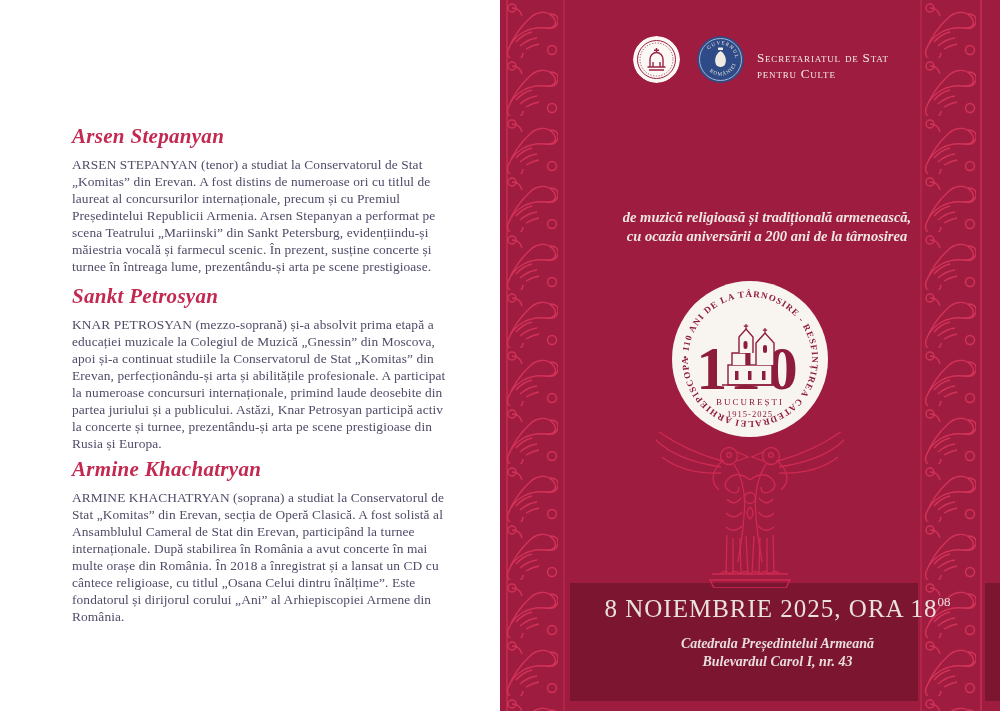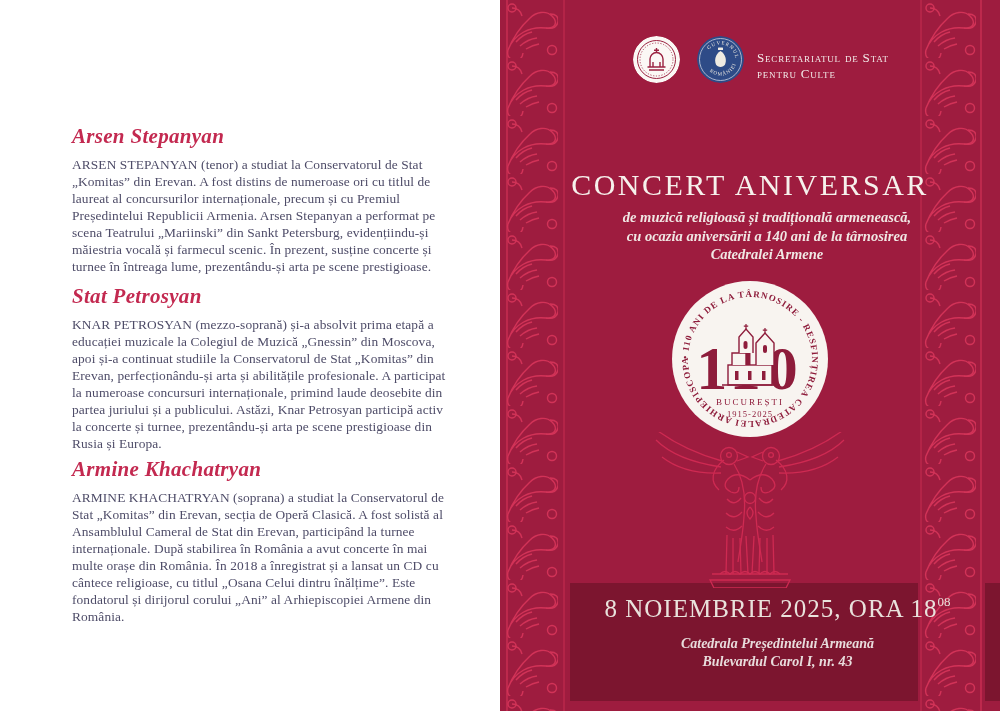--- a/index.html
+++ b/index.html
@@ -84,21 +84,21 @@
   </svg>
 
   <div class="left-page">
 
     <div class="bio-section sec-1">
       <div class="bio-heading">Arsen Stepanyan</div>
       <p class="bio-text">ARSEN STEPANYAN (tenor) a studiat la Conservatorul de Stat „Komitas” din Erevan. A fost distins de numeroase ori cu titlul de laureat al concursurilor internaționale, precum și cu Premiul Președintelui Republicii Armenia. Arsen Stepanyan a performat pe scena Teatrului „Mariinski” din Sankt Petersburg, evidențiindu-și măiestria vocală și farmecul scenic. În prezent, susține concerte și turnee în întreaga lume, prezentându-și arta pe scene prestigioase.</p>
     </div>
 
     <div class="bio-section sec-2">
-      <div class="bio-heading">Stat Petrosyan</div>
+      <div class="bio-heading">Sankt Petrosyan</div>
       <p class="bio-text">KNAR PETROSYAN (mezzo-soprană) și-a absolvit prima etapă a educației muzicale la Colegiul de Muzică „Gnessin” din Moscova, apoi și-a continuat studiile la Conservatorul de Stat „Komitas” din Erevan, perfecționându-și arta și abilitățile profesionale. A participat la numeroase concursuri internaționale, primind laude deosebite din partea juriului și a publicului. Astăzi, Knar Petrosyan participă activ la concerte și turnee, prezentându-și arta pe scene prestigioase din Rusia și Europa.</p>
     </div>
 
     <div class="bio-section sec-3">
       <div class="bio-heading">Armine Khachatryan</div>
       <p class="bio-text">ARMINE KHACHATRYAN (soprana) a studiat la Conservatorul de Stat „Komitas” din Erevan, secția de Operă Clasică. A fost solistă al Ansamblulul Cameral de Stat din Erevan, participând la turnee internaționale. După stabilirea în România a avut concerte în mai multe orașe din România. În 2018 a înregistrat și a lansat un CD cu cântece religioase, cu titlul „Osana Celui dintru înălțime”. Este fondatorul și dirijorul corului „Ani” al Arhiepiscopiei Armene din România.</p>
     </div>
 
   </div>
 
@@ -145,26 +145,24 @@
         <text font-size="5" fill="#EFEBE2" letter-spacing="1" font-family="Liberation Serif, serif">
           <textPath href="#govbot" startOffset="26%">ROMÂNIEI</textPath>
         </text>
       </svg>
       <div class="secretariat">
         <div>Secretariatul de Stat</div>
         <div>pentru Culte</div>
       </div>
     </div>
 
-    <div class="main-title">CONCERT ANIVERSAR</div>
 
     <div class="subtitle">
       <div>de muzică religioasă și tradițională armenească,</div>
-      <div>cu ocazia aniversării a 140 ani de la târnosirea</div>
-      <div>Catedralei Armene</div>
+      <div>cu ocazia aniversării a 200 ani de la târnosirea</div>
     </div>
 
     <div class="emblem-wrap">
       <svg viewBox="0 0 156 156" width="156" height="156">
         <circle cx="78" cy="78" r="78" fill="#F8F4F0"></circle>
         <text font-size="9" font-weight="bold" fill="#8E1C3B" letter-spacing="1.1" font-family="Liberation Serif, serif">
           <textPath href="#rimpath" startOffset="0">• 110 ANI DE LA TÂRNOSIRE - RESFINȚIREA CATEDRALEI ARHIEPISCOPALE ARMENE -</textPath>
         </text>
         <text x="78" y="108" text-anchor="middle" font-size="62" font-weight="bold" fill="#8E1C3B" letter-spacing="6" font-family="Liberation Serif, serif">110</text>
         <g>

